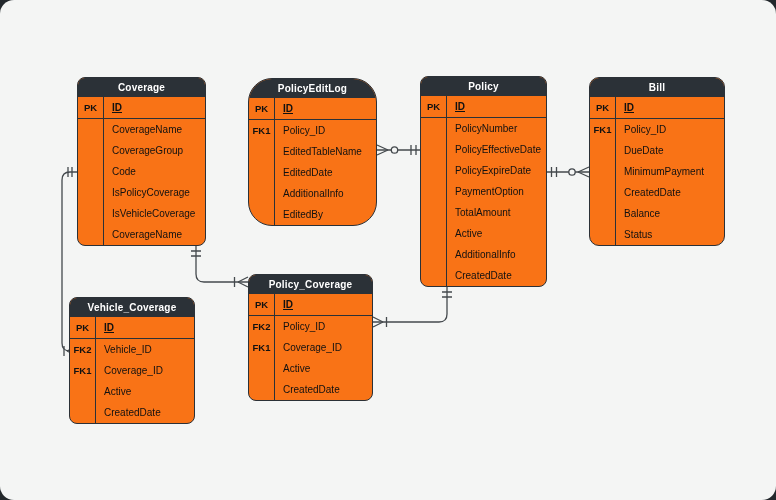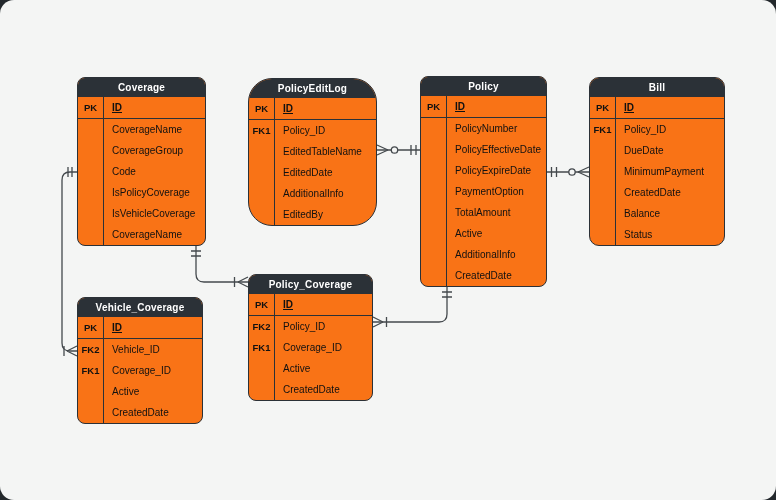--- a/index.html
+++ b/index.html
@@ -207,21 +207,21 @@
         </div>
         <div class="erd-row">
           <div class="erd-key"></div>
           <div class="erd-field">Active</div>
         </div>
         <div class="erd-row">
           <div class="erd-key"></div>
           <div class="erd-field">CreatedDate</div>
         </div>
       </div>
-      <div class="erd-table" style="left: 77px; top: 297px; width: 126px;">
+      <div class="erd-table" style="left: 69px; top: 297px; width: 126px;">
         <div class="erd-header">Vehicle_Coverage</div>
         <div class="erd-row pk">
           <div class="erd-key">PK</div>
           <div class="erd-field u">ID</div>
         </div>
         <div class="erd-row">
           <div class="erd-key">FK2</div>
           <div class="erd-field">Vehicle_ID</div>
         </div>
         <div class="erd-row">

